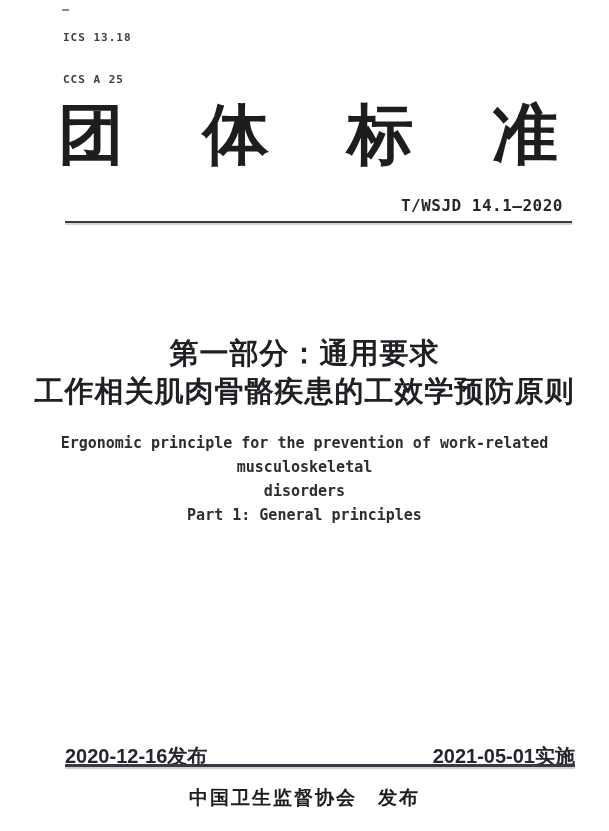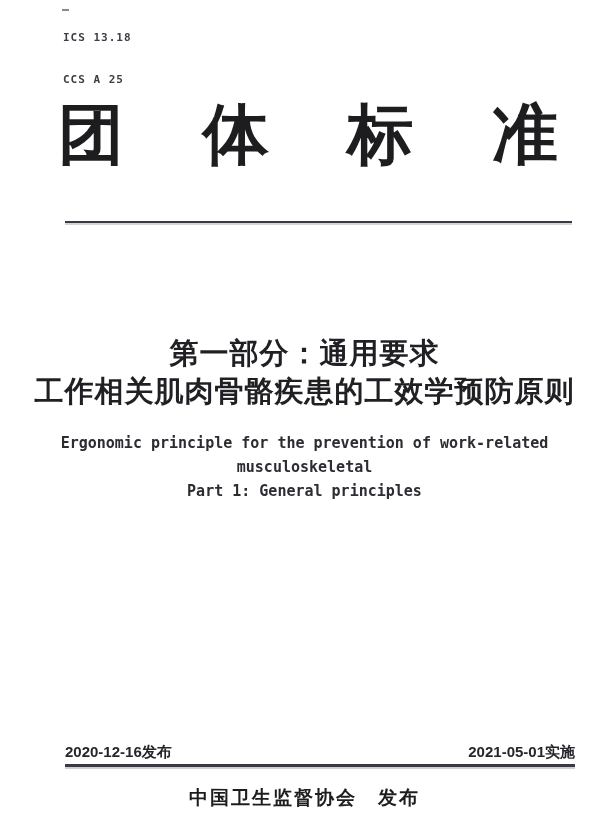--- a/index.html
+++ b/index.html
@@ -117,21 +117,21 @@
   
   .dates {
     position: absolute;
     top: 743px;
     left: 65px;
     width: 510px;
     display: flex;
     justify-content: space-between;
     font-family: "Liberation Sans", sans-serif;
     font-weight: bold;
-    font-size: 15px;
+    font-size: 20px;
     color: #26262c;
   }
 
   
   .publisher {
     position: absolute;
     top: 785px;
     left: 0;
     width: 609px;
     text-align: center;
@@ -153,30 +153,32 @@
 
   <div class="ccs-code">CCS A 25</div>
 
   <div class="doc-type">
       <span>团</span>
       <span>体</span>
       <span>标</span>
       <span>准</span>
     </div>
 
+  <div class="std-num">T/WSJD 14.1—2020</div>
 
   <div class="rule rule-top"></div>
 
   <div class="title-cn">
     <div>第一部分：通用要求</div>
     <div>工作相关肌肉骨骼疾患的工效学预防原则</div>
   </div>
 
   <div class="title-en">
     <div>Ergonomic principle for the prevention of work-related musculoskeletal</div>
+    <div>disorders</div>
     <div>Part 1: General principles</div>
   </div>
 
   <div class="dates">
     <span>2020-12-16发布</span>
     <span>2021-05-01实施</span>
   </div>
 
   <div class="rule rule-bottom"></div>
 

